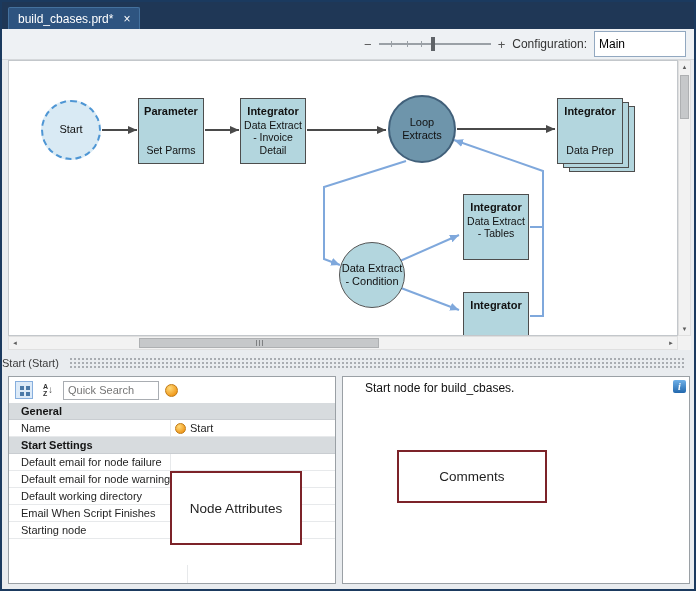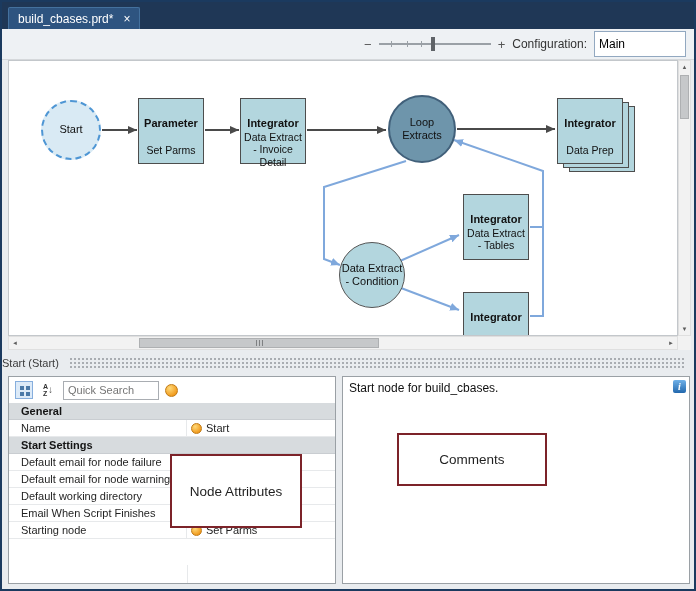--- a/index.html
+++ b/index.html
@@ -18,21 +18,21 @@
   .slider-track { position:absolute; left:0; right:0; top:6px; height:2px; background:#9aa0a6; }
   .slider-tick { position:absolute; top:4px; width:1px; height:6px; background:#9aa0a6; }
   .slider-thumb { position:absolute; top:0; left:52px; width:4px; height:14px; background:#5f6捷368; background:#5f6368; }
   .config-input { width:92px; height:20px; border:1px solid #92a8c0; background:#fff; font-family:"Liberation Sans", sans-serif; font-size:12px; padding:12px 4px; }
 
   
   .canvas { position:absolute; left:6px; top:58px; width:670px; height:276px; background:#fff; border:1px solid #c3c7cb; overflow:hidden; }
   .wires { position:absolute; left:0; top:0; }
   .node { position:absolute; font-size:10.5px; color:#111; }
   .box { width:66px; height:66px; background:#b3d6de; border:1px solid #4d4d4d; display:flex; flex-direction:column; align-items:center; }
-  .box-title { font-weight:bold; font-size:11px; margin-top:18px; }
+  .box-title { font-weight:bold; font-size:11px; margin-top:6px; }
   .box-label { flex:1; display:flex; text-align:center; line-height:1.18; padding:0 1px; }
   .lbl-top { align-items:flex-start; padding-top:2px; }
   .lbl-bottom { align-items:flex-end; padding-bottom:7px; }
   .circle { border-radius:50%; display:flex; align-items:center; justify-content:center; text-align:center; line-height:1.2; font-size:11px; }
   .start-circle { left:32px; top:39px; width:60px; height:60px; background:#d9eaf4; border:2px dashed #4e96d4; }
   .loop-circle { left:379px; top:34px; width:68px; height:68px; background:#6e95ab; border:2px solid #41607a; }
   .cond-circle { left:330px; top:181px; width:66px; height:66px; background:#b3d6de; border:1px solid #555; }
   .stack-layer { position:absolute; width:66px; height:66px; background:#b3d6de; border:1px solid #4d4d4d; }
 
   
@@ -58,30 +58,30 @@
   .grid-icon { width:4px; height:4px; background:#4a79a8; box-shadow:6px 0 #4a79a8, 0 6px #4a79a8, 6px 6px #4a79a8; margin:-5px 5px 0 0; }
   .az-icon { display:flex; align-items:center; font-size:7px; font-weight:bold; color:#333; line-height:1; }
   .az-letters { display:flex; flex-direction:column; }
   .az-arrow { font-size:10px; font-weight:normal; color:#555; }
   .search-input { width:96px; height:19px; border:1px solid #a9adb2; font-family:Liberation Sans, sans-serif; font-size:11px; padding:0 4px; }
   .orange-dot { width:13px; height:13px; border-radius:50%; background:radial-gradient(circle at 35% 30%, #ffd978, #f0991c 75%); border:1px solid #c07a15; }
   .orange-dot.small { width:11px; height:11px; }
   .prop-grid { position:absolute; left:0; top:26px; right:0; bottom:0; }
   .cat-row { height:17px; background:#d7dbde; border-bottom:1px solid #c9cdd1; display:flex; align-items:center; padding-left:12px; font-weight:bold; color:#141414; }
   .prop-row { height:17px; display:flex; border-bottom:1px solid #e7e9eb; }
-  .prop-name { width:178px; padding-left:12px; display:flex; align-items:center; border-right:1px solid #e7e9eb; white-space:nowrap; overflow:hidden; color:#1f1f1f; }
+  .prop-name { width:162px; padding-left:12px; display:flex; align-items:center; border-right:1px solid #e7e9eb; white-space:nowrap; overflow:hidden; color:#1f1f1f; }
   .prop-val { flex:1; display:flex; align-items:center; gap:4px; padding-left:4px; color:#1f1f1f; }
   .grid-tail { position:absolute; left:178px; top:162px; bottom:0; width:0; border-left:1px solid #e7e9eb; }
 
   .comments-panel { position:absolute; left:340px; top:374px; width:348px; height:208px; background:#fff; border:1px solid #9aa0a5; }
-  .comments-text { padding:4px 6px; font-size:12px; color:#111; }
+  .comments-text { padding:4px 22px; font-size:12px; color:#111; }
   .info-icon { position:absolute; top:3px; right:3px; width:13px; height:13px; border-radius:2px; background:linear-gradient(#6fb0e8, #2268ad); color:#fff; font-size:10px; font-style:italic; font-weight:bold; font-family:"Liberation Serif", serif; display:flex; align-items:center; justify-content:center; }
 
   
-  .ann { position:absolute; background:#fff; border:2px solid #7c2329; display:flex; align-items:center; justify-content:center; font-size:13.5px; color:#1f1f1f; z-index:6; }
+  .ann { position:absolute; background:#fff; border:2px solid #7c2329; display:flex; align-items:center; justify-content:center; font-size:13.5px; color:#1f1f1f; z-index:6;margin-top:17px; }
   .ann-attrs { left:168px; top:452px; width:132px; height:74px; }
   .ann-comments { left:395px; top:431px; width:150px; height:53px; }
 </style>
 </head>
 <body>
 
 <div class="window">
 
   <div class="tabstrip">
     <div class="tab">

